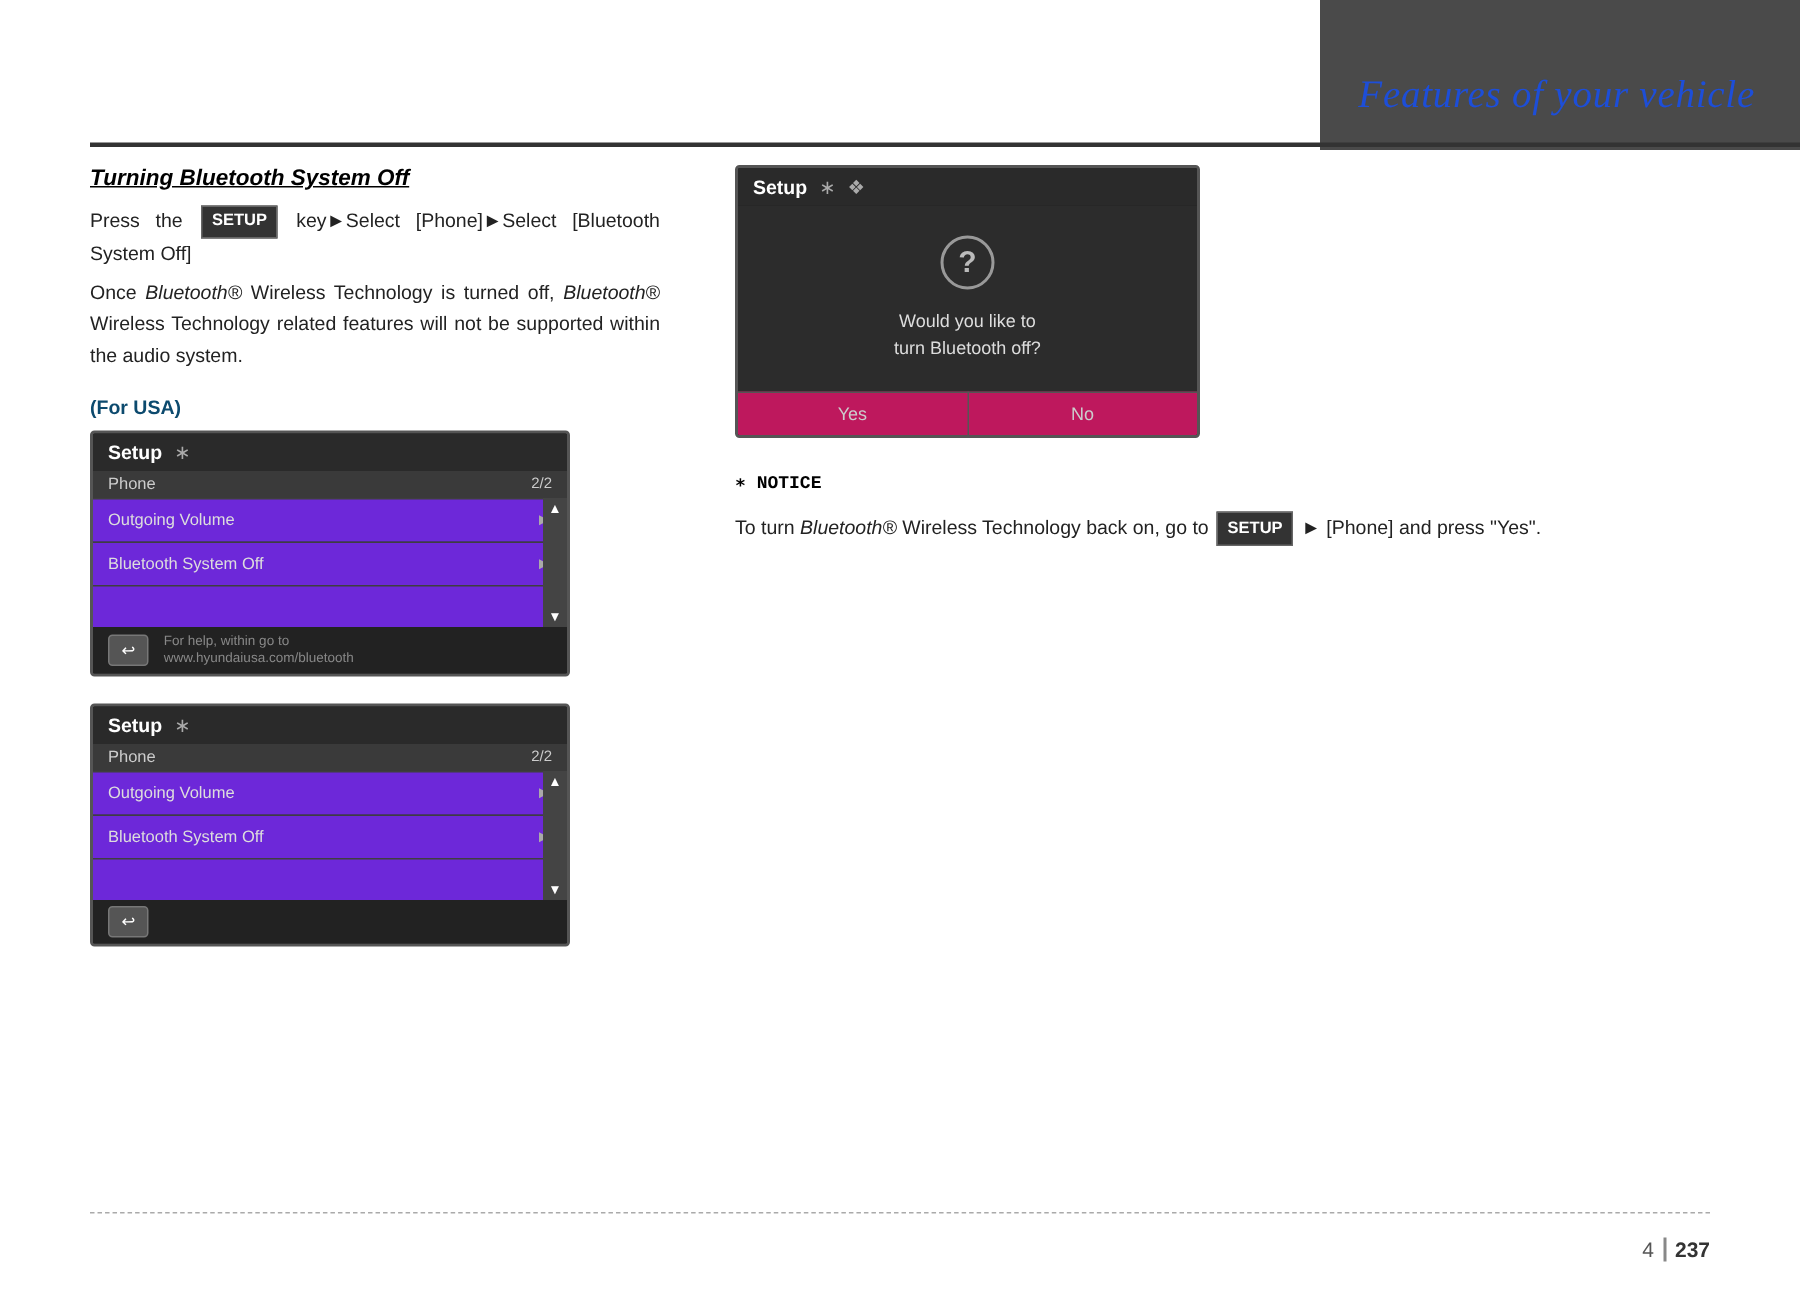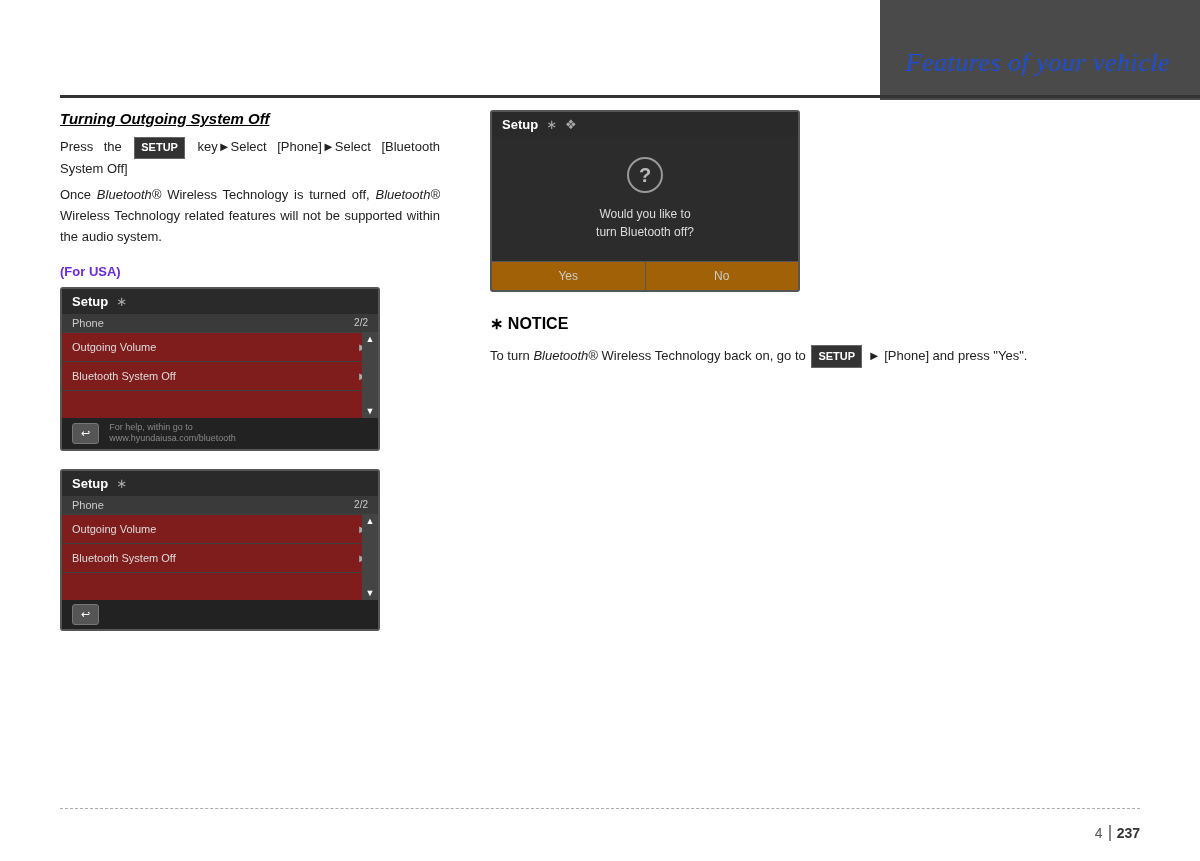--- a/index.html
+++ b/index.html
@@ -92,21 +92,21 @@
       font-weight: bold;
       padding: 1px 6px;
       border: 1px solid #666;
       vertical-align: middle;
       margin: 0 2px;
     }
 
     .region-label {
       font-size: 13px;
       font-weight: bold;
-      color: #6d28d9;
+      color: #0c4a6e;
       margin-top: 16px;
       margin-bottom: 8px;
     }
 
     
     .screen-mockup {
       width: 320px;
       background: #1a1a1a;
       border: 2px solid #555;
       border-radius: 3px;
@@ -150,21 +150,21 @@
       color: #ccc;
       font-size: 11px;
     }
 
     .screen-page-num {
       color: #ccc;
       font-size: 10px;
     }
 
     .screen-row {
-      background: #7f1d1d;
+      background: #6d28d9;
       padding: 8px 10px;
       display: flex;
       justify-content: space-between;
       align-items: center;
       border-top: 1px solid #3f3f3f;
     }
 
     .screen-row-text {
       color: #ddd;
       font-size: 11px;
@@ -277,21 +277,21 @@
 
     .dialog-text {
       color: #ddd;
       font-size: 12px;
       text-align: center;
       line-height: 1.5;
     }
 
     .dialog-buttons {
       display: flex;
-      background: #a16207;
+      background: #be185d;
     }
 
     .dialog-btn {
       flex: 1;
       padding: 7px;
       text-align: center;
       color: #ccc;
       font-size: 12px;
       border-top: 1px solid #555;
     }
@@ -299,24 +299,25 @@
     .dialog-btn:first-child {
       border-right: 1px solid #555;
     }
 
     
     .notice-section {
       margin-top: 5px;
     }
 
     .notice-title {
-      font-size: 16px;
+      font-size: 12px;
       font-weight: bold;
       color: #000;
       margin-bottom: 12px;
+      font-family: Liberation Mono, monospace;
     }
 
     .notice-body {
       font-size: 13px;
       color: #222;
       line-height: 1.7;
       text-align: justify;
     }
 
     
@@ -357,21 +358,21 @@
 
 <div class="header-bar">
   <div class="header-dark-block"></div>
   <div class="page-title">Features of your vehicle</div>
   <div class="header-line"></div>
 </div>
 
 <div class="content">
 
   <div class="left-col">
-    <div class="section-title">Turning Outgoing System Off</div>
+    <div class="section-title">Turning Bluetooth System Off</div>
     <div class="body-text">
       <span>Press the</span>
       <span class="setup-badge">SETUP</span>
       <span>key►Select [Phone]►Select [Bluetooth System Off]</span>
     </div>
     <div class="body-text" style="margin-top:6px;">
       <span>Once</span>
       <em>Bluetooth®</em>
       <span>Wireless Technology is turned off,</span>
       <em>Bluetooth®</em>

